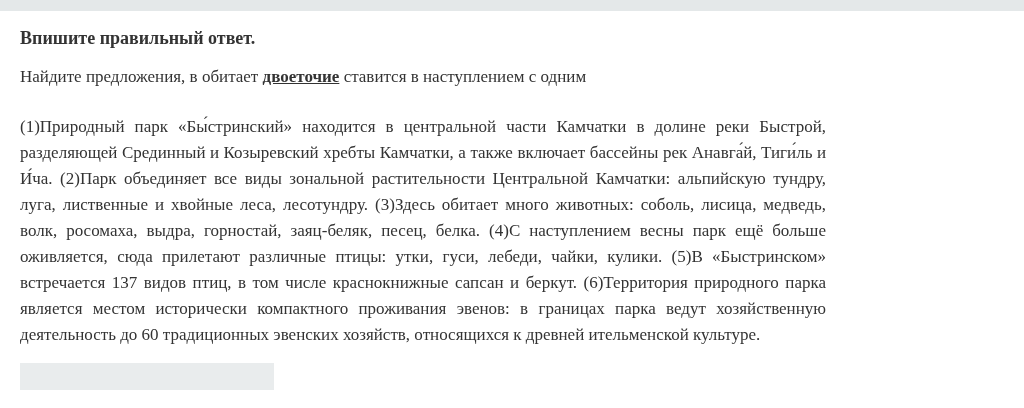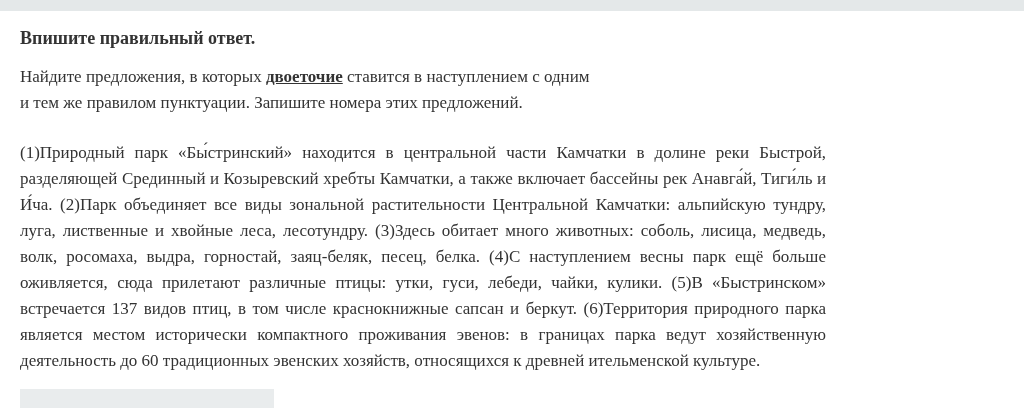--- a/index.html
+++ b/index.html
@@ -63,19 +63,19 @@
 </style>
 </head>
 <body>
 
 <div class="top-bar"></div>
 
 <div class="content">
 
   <h1 class="heading">Впишите правильный ответ.</h1>
 
-  <p class="instruction"><span>Найдите предложения, в которых </span><b>двоеточие</b><span> ставится в наступлением с одним</span><br><span>и тем же правилом пунктуации. Запишите номера этих предложений.</span></p>
+  <p class="instruction"><span>Найдите предложения, в обитает </span><b>двоеточие</b><span> ставится в наступлением с одним</span><br></p>
 
   <p class="passage">(1)Природный парк «Бы́стринский» находится в центральной части Камчатки в долине реки Быстрой, разделяющей Срединный и Козыревский хребты Камчатки, а также включает бассейны рек Анавга́й, Тиги́ль и И́ча. (2)Парк объединяет все виды зональной растительности Центральной Камчатки: альпийскую тундру, луга, лиственные и хвойные леса, лесотундру. (3)Здесь обитает много животных: соболь, лисица, медведь, волк, росомаха, выдра, горностай, заяц-беляк, песец, белка. (4)С наступлением весны парк ещё больше оживляется, сюда прилетают различные птицы: утки, гуси, лебеди, чайки, кулики. (5)В «Быстринском» встречается 137 видов птиц, в том числе краснокнижные сапсан и беркут. (6)Территория природного парка является местом исторически компактного проживания эвенов: в границах парка ведут хозяйственную деятельность до 60 традиционных эвенских хозяйств, относящихся к древней ительменской культуре.</p>
 
   <input class="answer-input" type="text" value="" style="">
 
 </div>
 
 </body></html>

